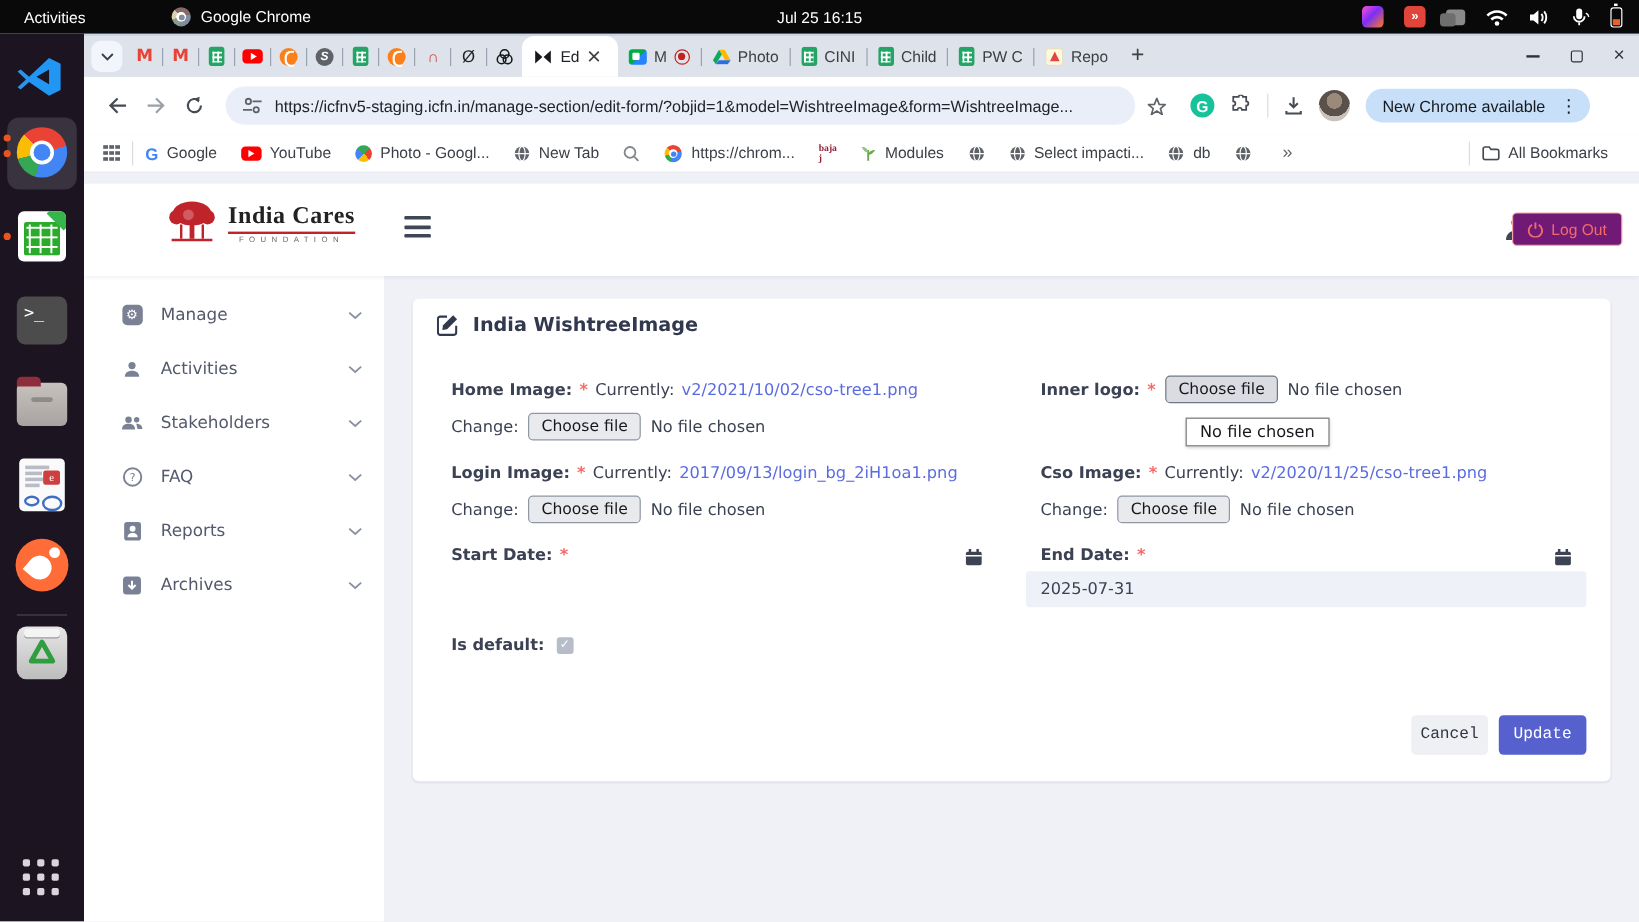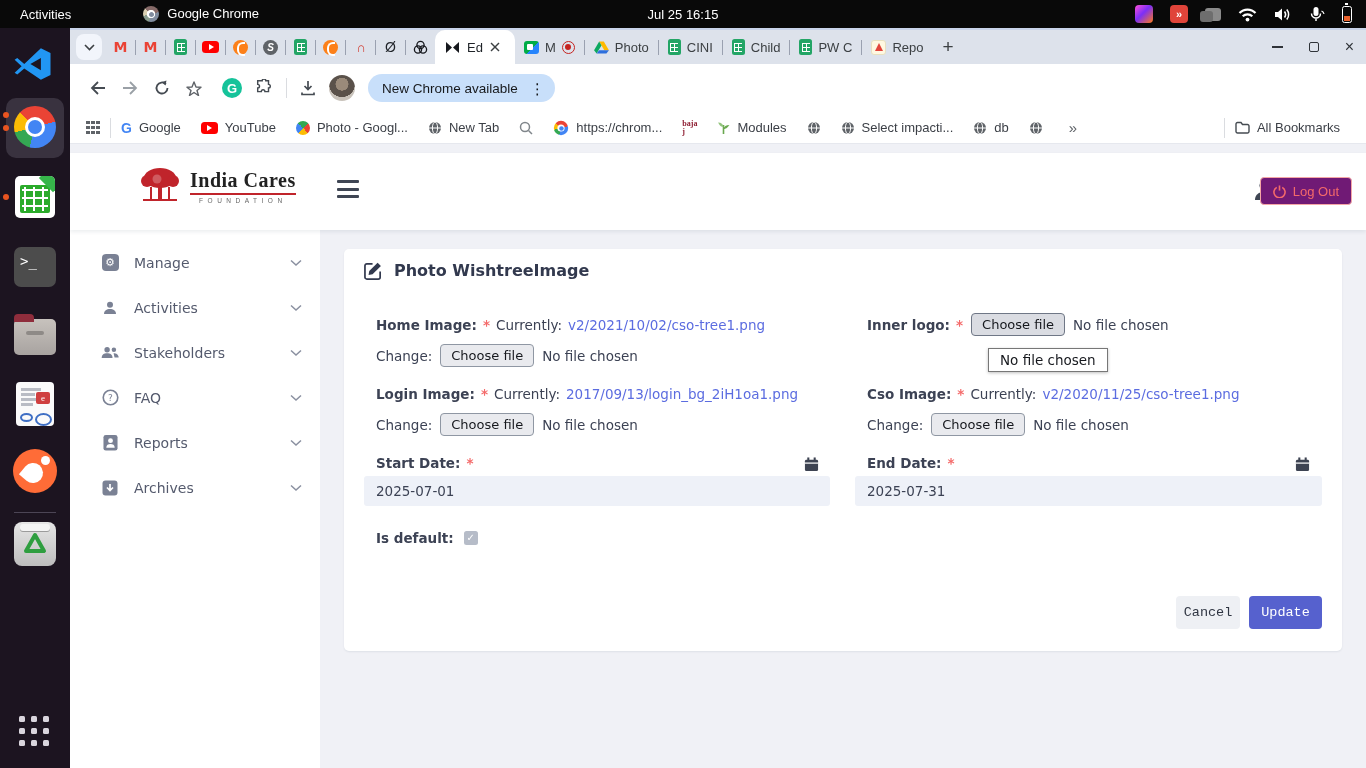--- a/index.html
+++ b/index.html
@@ -392,20 +392,29 @@
     <span class="nav-btn">
       <svg width="16" height="14">
           <path d="M8 1 L14 7 L8 13 M14 7 H1" stroke="#9aa0a6" stroke-width="1.8" fill="none"></path>
         </svg>
     </span>
     <span class="nav-btn">
       <svg width="16" height="16" viewBox="0 0 16 16">
           <path d="M13.5 8 a5.5 5.5 0 1 1 -1.6 -3.9" stroke="#454b52" stroke-width="1.8" fill="none"></path>
           <polygon points="12,0.5 12,5.5 7.5,3" fill="#454b52" transform="rotate(10 12 3)"></polygon>
         </svg>
+    </span>
+    <span class="omnibox">
+      <svg width="17" height="14">
+          <circle cx="5" cy="3.5" r="2.2" fill="none" stroke="#5f6368" stroke-width="1.5"></circle>
+          <line x1="8.5" y1="3.5" x2="16" y2="3.5" stroke="#5f6368" stroke-width="1.5"></line>
+          <circle cx="11.5" cy="10.5" r="2.2" fill="none" stroke="#5f6368" stroke-width="1.5"></circle>
+          <line x1="0.5" y1="10.5" x2="8" y2="10.5" stroke="#5f6368" stroke-width="1.5"></line>
+        </svg>
+      <span class="url">https://icfnv5-staging.icfn.in/manage-section/edit-form/?objid=1&amp;model=WishtreeImage&amp;form=WishtreeImage...</span>
     </span>
     <span class="nav-btn">
       <svg width="16" height="15" viewBox="0 0 16 15">
           <path d="M8 1 L10 6 L15 6.2 L11 9.5 L12.5 14.5 L8 11.5 L3.5 14.5 L5 9.5 L1 6.2 L6 6 Z" fill="none" stroke="#5f6368" stroke-width="1.4" stroke-linejoin="round"></path>
         </svg>
     </span>
     <span class="tool-right">
       <span class="grammarly">G</span>
       <svg width="18" height="18" viewBox="0 0 20 20">
           <path d="M8 2 a2 2 0 0 1 4 0 h3 v4 a2 2 0 0 1 0 4 v4 h-4 a2 2 0 0 0 -4 0 H3 v-4 a2 2 0 0 0 0 -4 V2 Z" fill="none" stroke="#454b52" stroke-width="1.6"></path>
@@ -634,21 +643,21 @@
     </div>
 
     <div class="content">
       <div class="card">
 
         <div class="card-title">
           <svg width="19" height="19" viewBox="0 0 20 20">
             <path d="M17 11 v6 a2 2 0 0 1 -2 2 H3 a2 2 0 0 1 -2 -2 V5 a2 2 0 0 1 2 -2 h6" fill="none" stroke="#32394e" stroke-width="1.8"></path>
             <path d="M14.3 1.8 l3.5 3.5 L9 14 l-4.2 0.7 L5.5 10.5 Z" fill="#32394e"></path>
           </svg>
-          <span>Photo WishtreeImage</span>
+          <span>India WishtreeImage</span>
         </div>
 
         <div class="frow" style="left:20px; top:68px;">
           <span class="f-label">Home Image:</span>
             <span class="req">*</span>
           <span>Currently:</span>
           <span class="f-link">v2/2021/10/02/cso-tree1.png</span>
         </div>
 
         <div class="frow" style="left:511px; top:64px;">
@@ -706,21 +715,20 @@
           <span class="f-label">End Date:</span>
             <span class="req">*</span>
         </div>
         <svg class="cal-ic" style="left:951px; top:208px;" width="15" height="15" viewBox="0 0 16 16">
           <rect x="1" y="3" width="14" height="12" rx="1.5" fill="#3d4352"></rect>
             <rect x="3.5" y="0.5" width="2.2" height="4" fill="#3d4352"></rect>
             <rect x="10.3" y="0.5" width="2.2" height="4" fill="#3d4352"></rect>
             <line x1="1" y1="6.5" x2="15" y2="6.5" stroke="#fff" stroke-width="1.3"></line>
         </svg>
 
-        <input class="date-input" style="left: 20px; top: 227px; width: 466px;" readonly="" value="2025-07-01">
         <input class="date-input" style="left: 511px; top: 227px; width: 467px;" readonly="" value="2025-07-31">
 
         <div class="frow" style="left:20px; top:281px;">
           <span class="f-label">Is default:</span>
           <span class="checkbox">✓</span>
         </div>
 
         <button class="btn btn-cancel">Cancel</button>
         <button class="btn btn-update">Update</button>
       </div>

